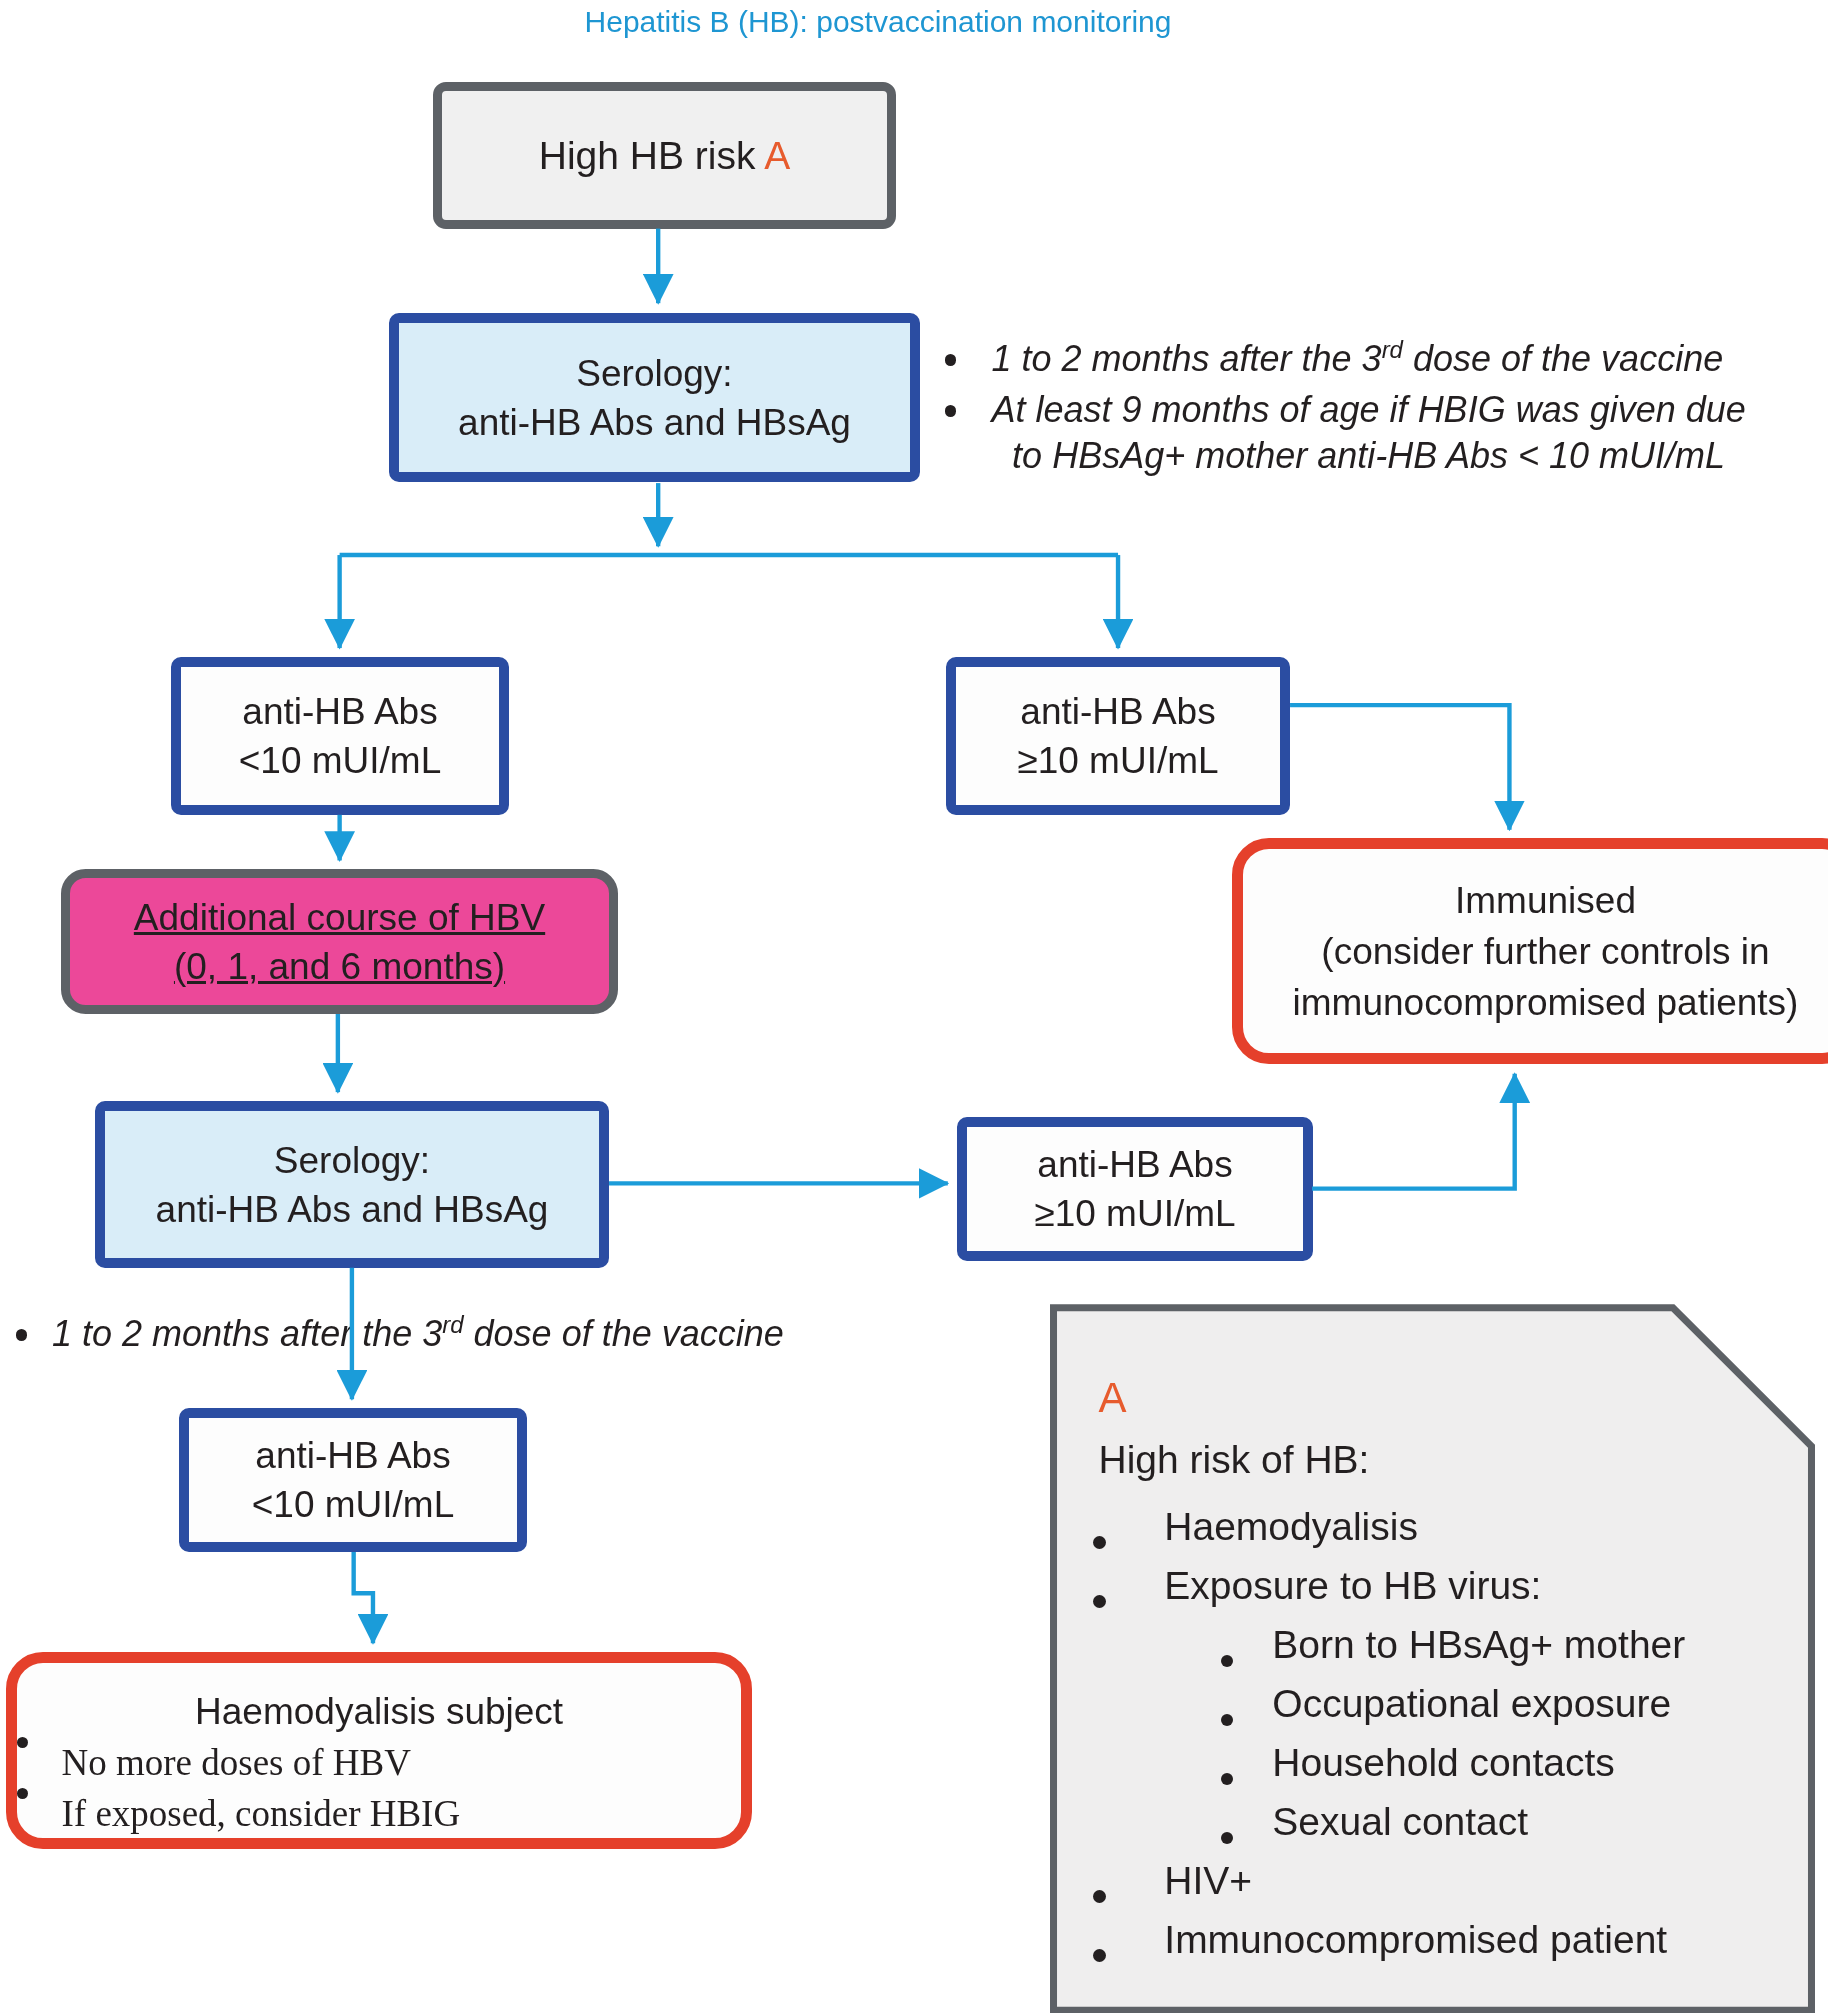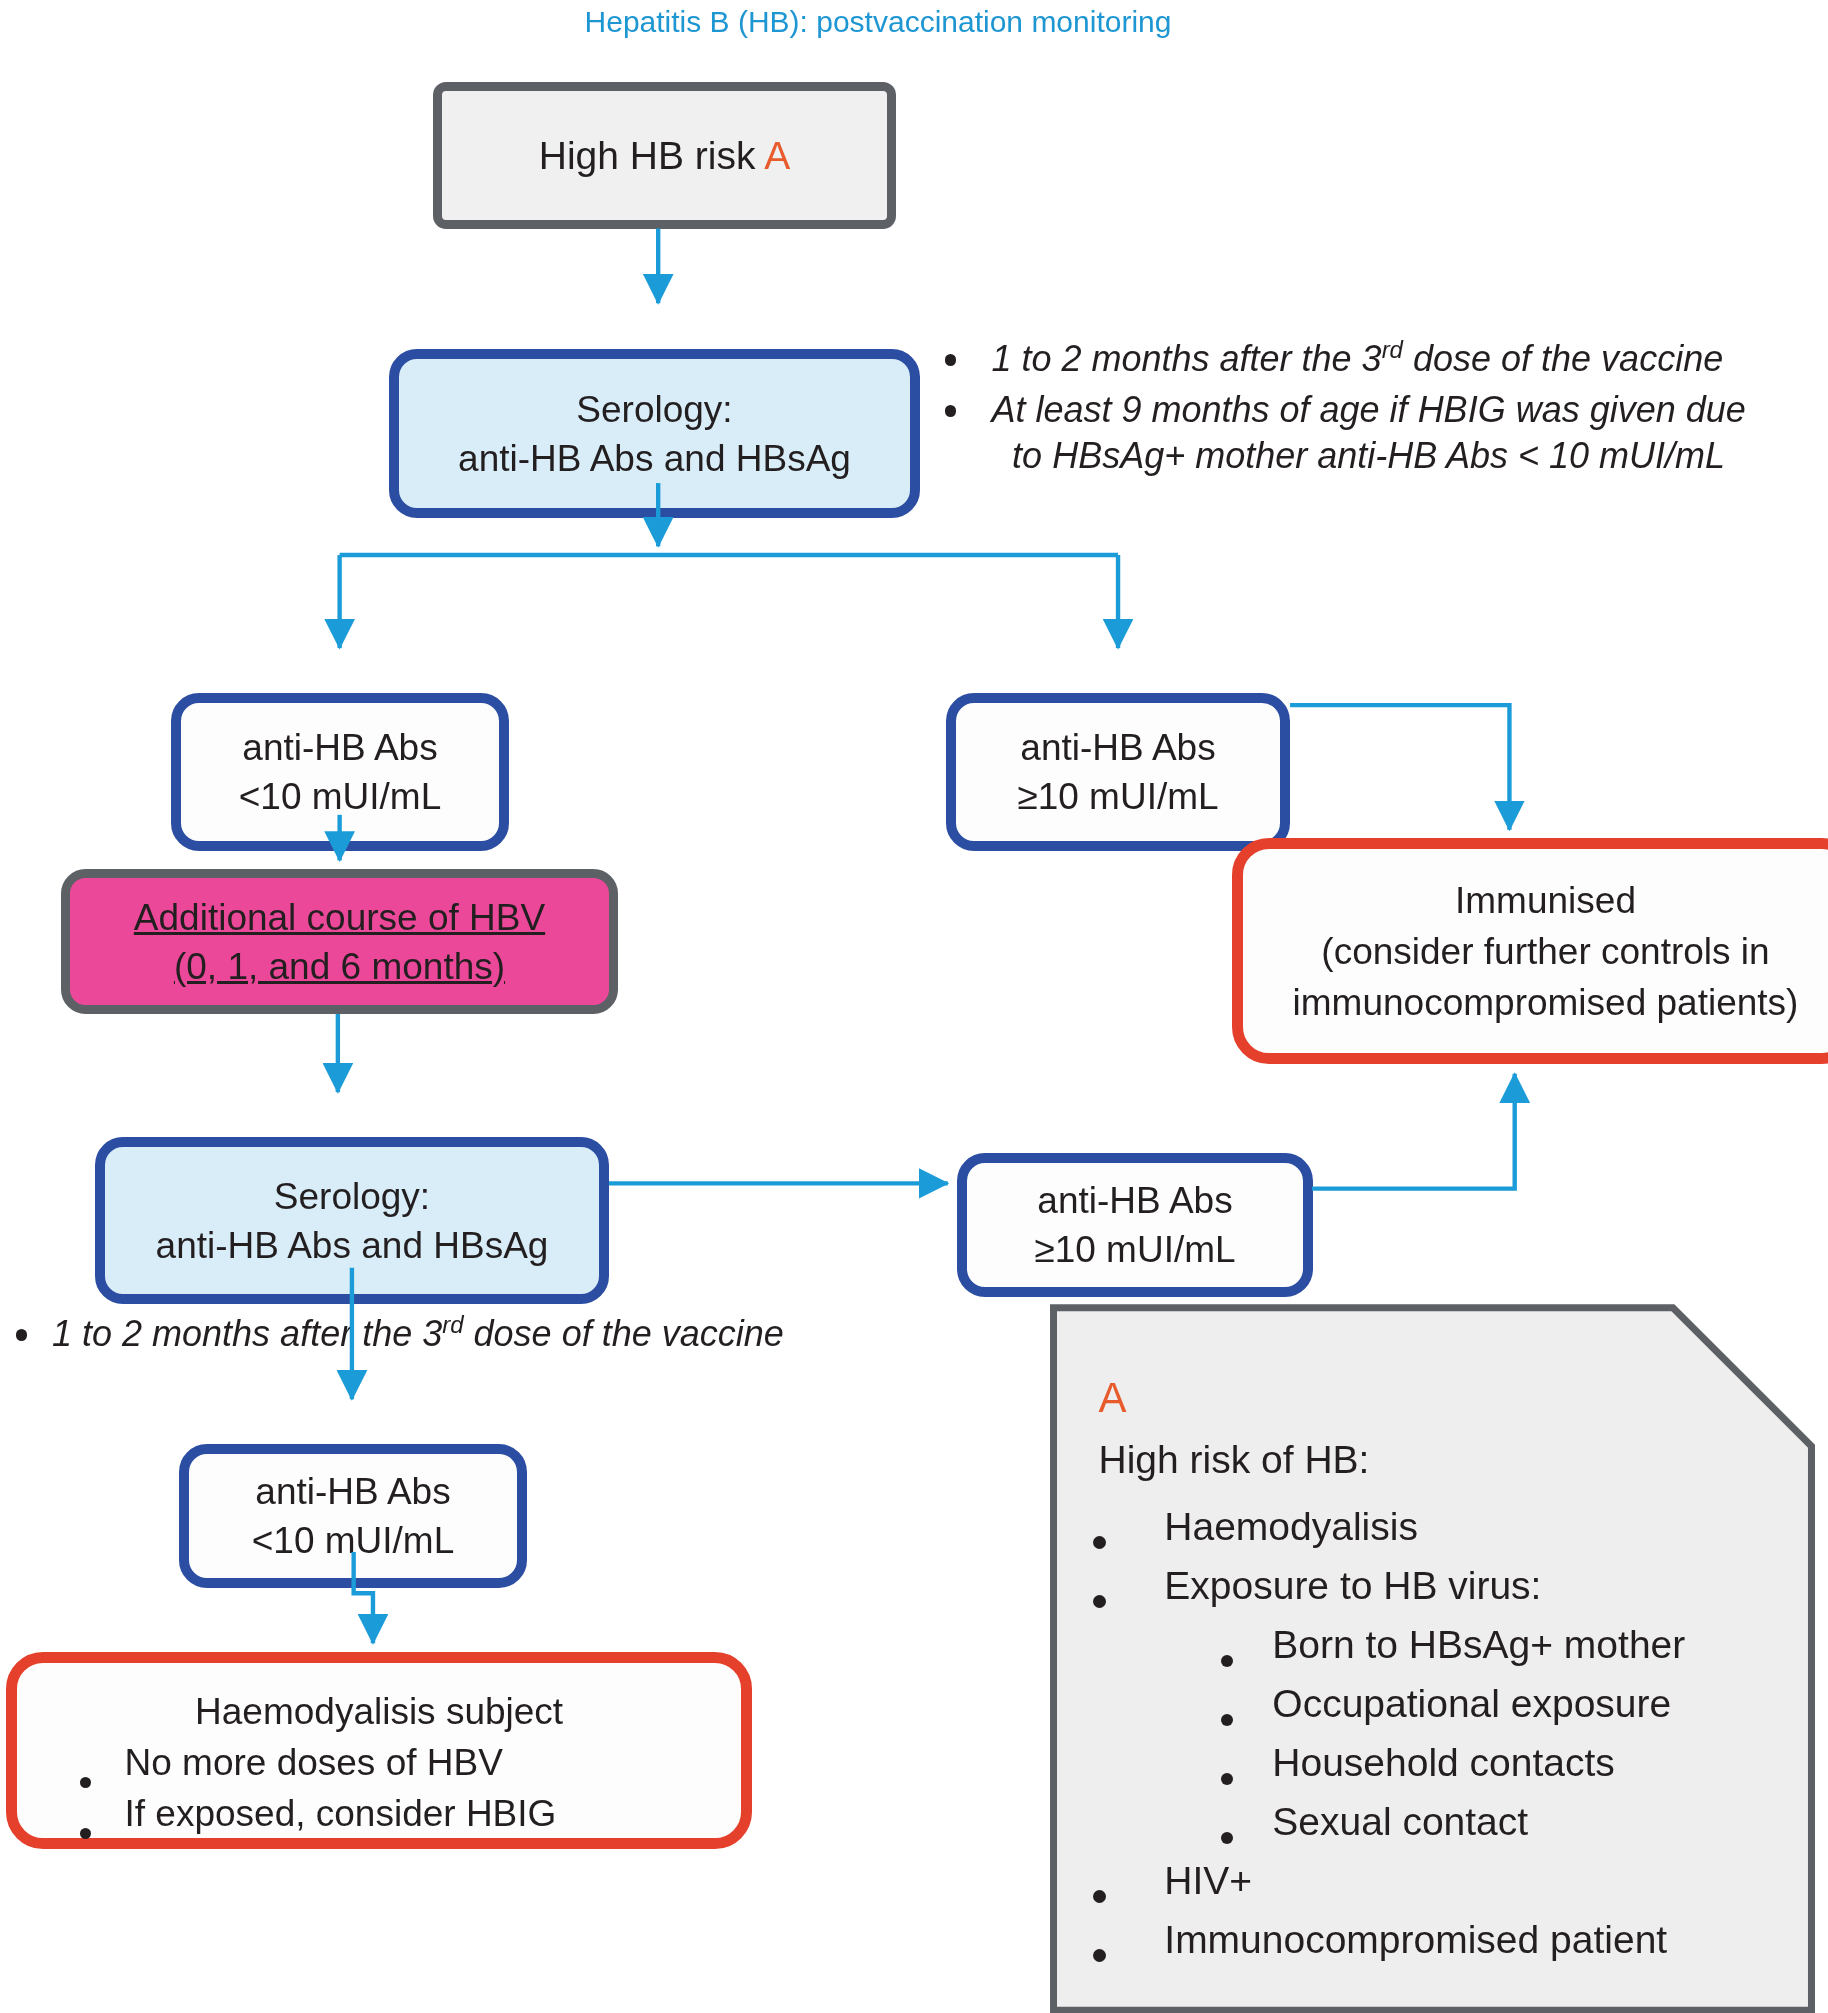--- a/index.html
+++ b/index.html
@@ -11,21 +11,21 @@
   #title{
     position:absolute;left:0;top:5.3px;width:1756px;text-align:center;
     font-size:30px;color:#1e96d2;letter-spacing:0px;
   }
   
   .node{
     position:absolute;box-sizing:border-box;display:flex;flex-direction:column;
     justify-content:center;align-items:center;text-align:center;
     font-size:37px;line-height:49px;background:#ffffff;z-index:2;
   }
-  .b-blue{border:10.5px solid #2b4da2;border-radius:28px;margin-top:36px;}
+  .b-blue{border:10.5px solid #2b4da2;border-radius:10px;}
   .b-gray{border:9.7px solid #5d6166;border-radius:13px;}
   .b-red{border:11.4px solid #e5402b;border-radius:37px;}
   .f-lightblue{background:#d9edf8;}
   .f-gray{background:#f0f0f0;}
   .f-yellow{background:#ec4899;text-decoration:underline;}
   .f-white{background:#fdfdfd;}
   .ref-a{color:#e75b2d;}
 
   #box-high-risk{left:433px;top:82px;width:463px;height:147px;font-size:39px;}
   #box-serology1{left:389px;top:313px;width:531px;height:169px;}
@@ -36,21 +36,21 @@
   #box-serology2{left:95px;top:1101px;width:514px;height:167px;}
   #box-high2{left:957px;top:1117px;width:356px;height:144px;}
   #box-low2{left:179px;top:1408px;width:348px;height:144px;}
 
   
   #box-unresponsive{
     left:6.1px;top:1652px;width:746px;height:197px;
     justify-content:flex-start;padding-top:23px;line-height:51px;
   }
   #box-unresponsive .u-title{width:100%;text-align:center;}
-  .u-row{display:flex;align-items:flex-end;width:100%;padding-left:63px;box-sizing:border-box;text-align:left;}
+  .u-row{display:flex;align-items:flex-start;width:100%;box-sizing:border-box;text-align:left;font-family:Liberation Serif, serif;}
   .dot{width:11.4px;height:11.4px;border-radius:50%;background:#231f20;flex:none;}
   .u-row .dot{margin-right:33px;}
 
   
   .ann{position:absolute;font-style:italic;font-size:36px;color:#231f20;z-index:2;}
   #ann-serology1{left:945px;top:336px;width:878px;}
   .ann-row{display:flex;align-items:flex-start;line-height:46px;white-space:nowrap;text-align:center;}
   .ann-row .dot{margin-top:18.4px;margin-right:35px;}
   #ann-serology1 .row1{height:51px;}
   .sup{font-size:24px;vertical-align:super;line-height:0;}

